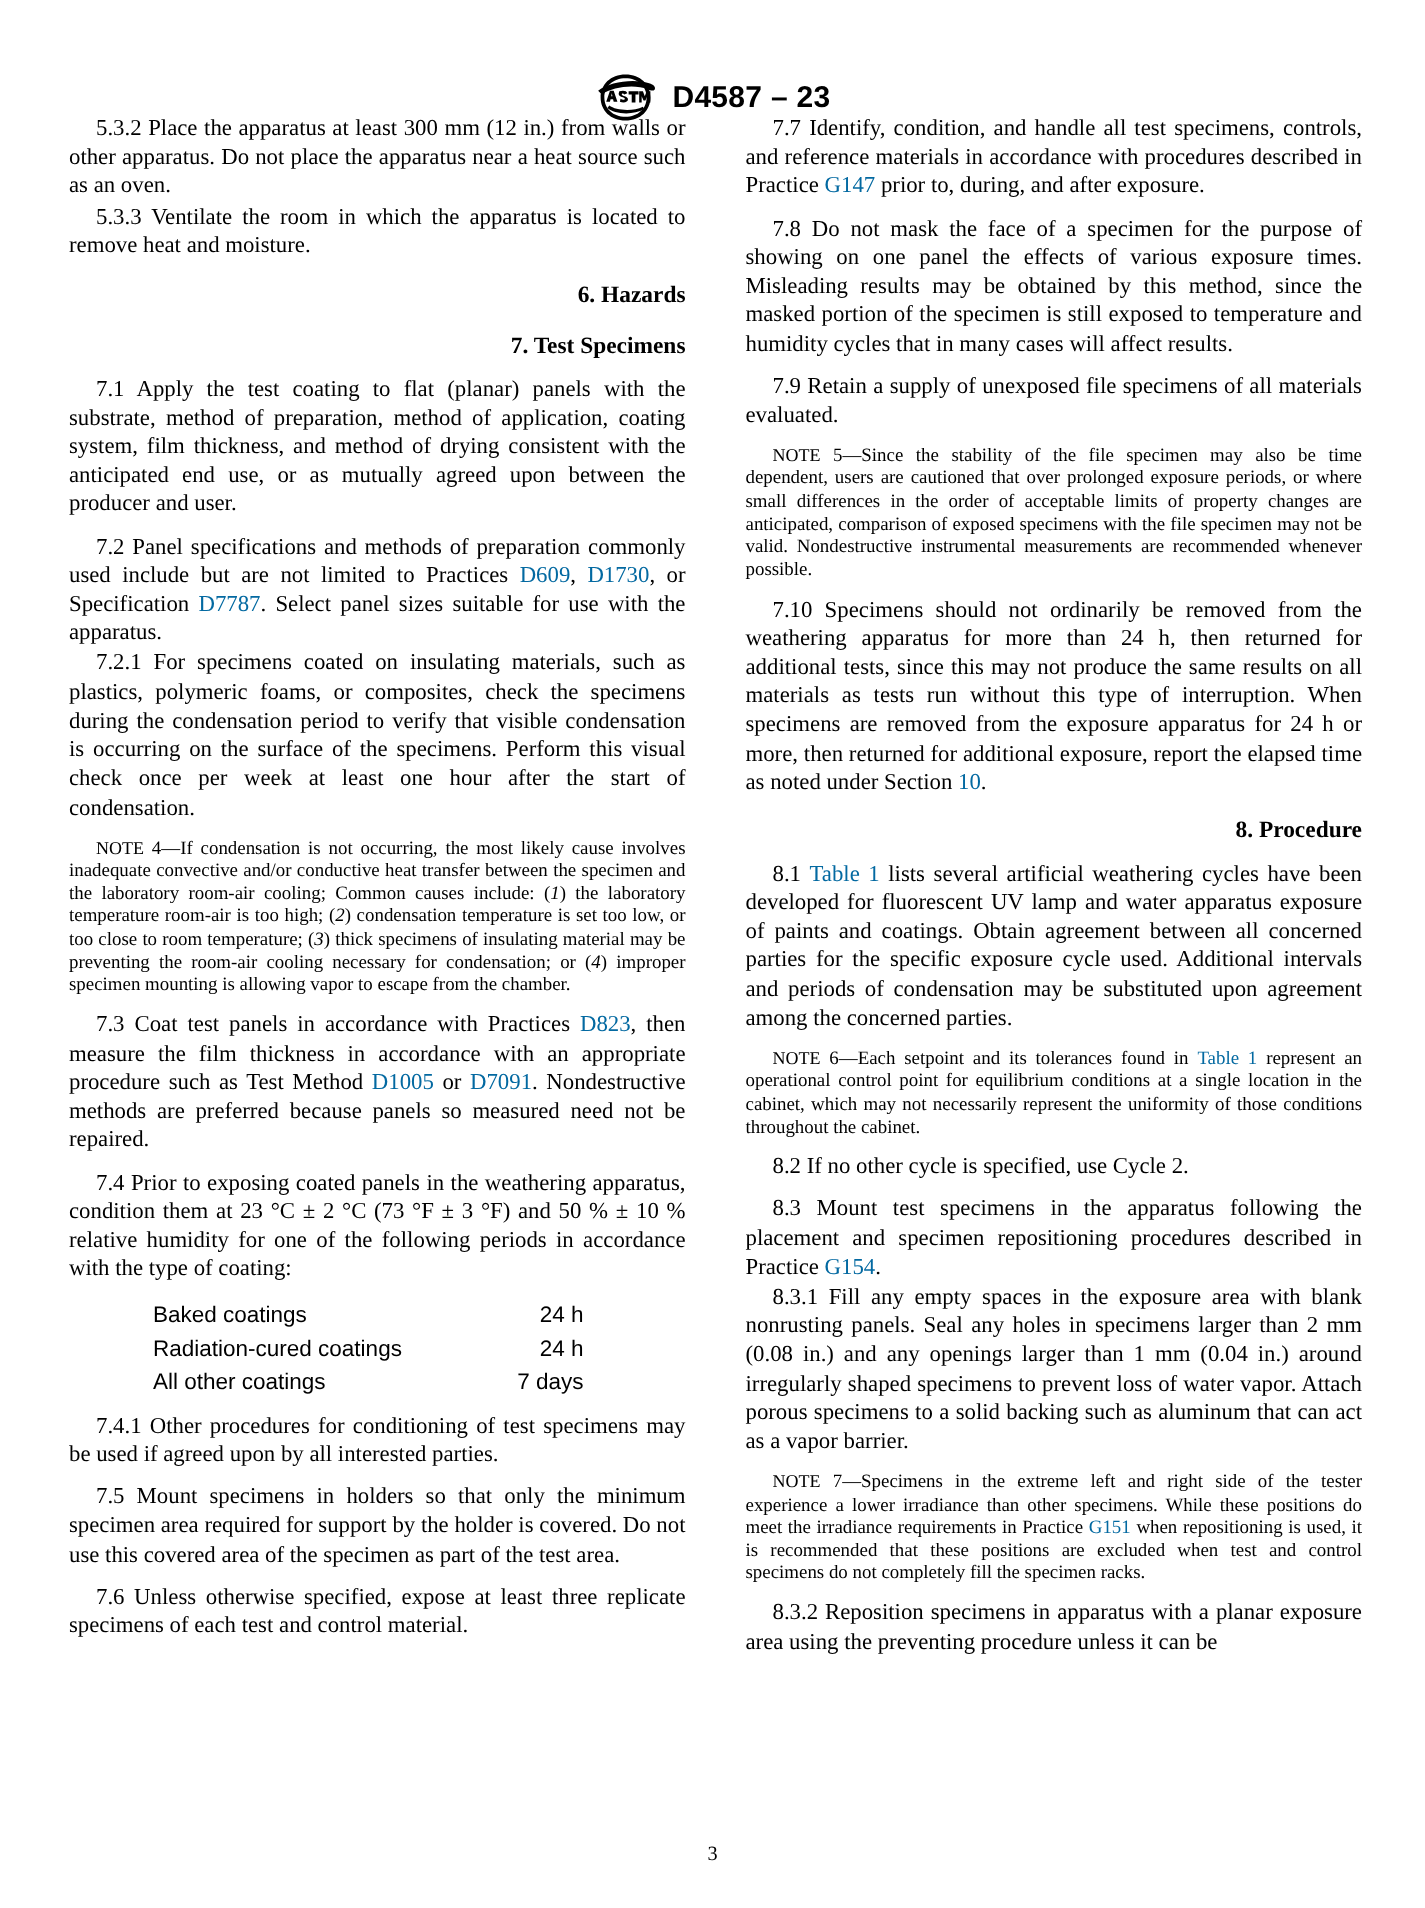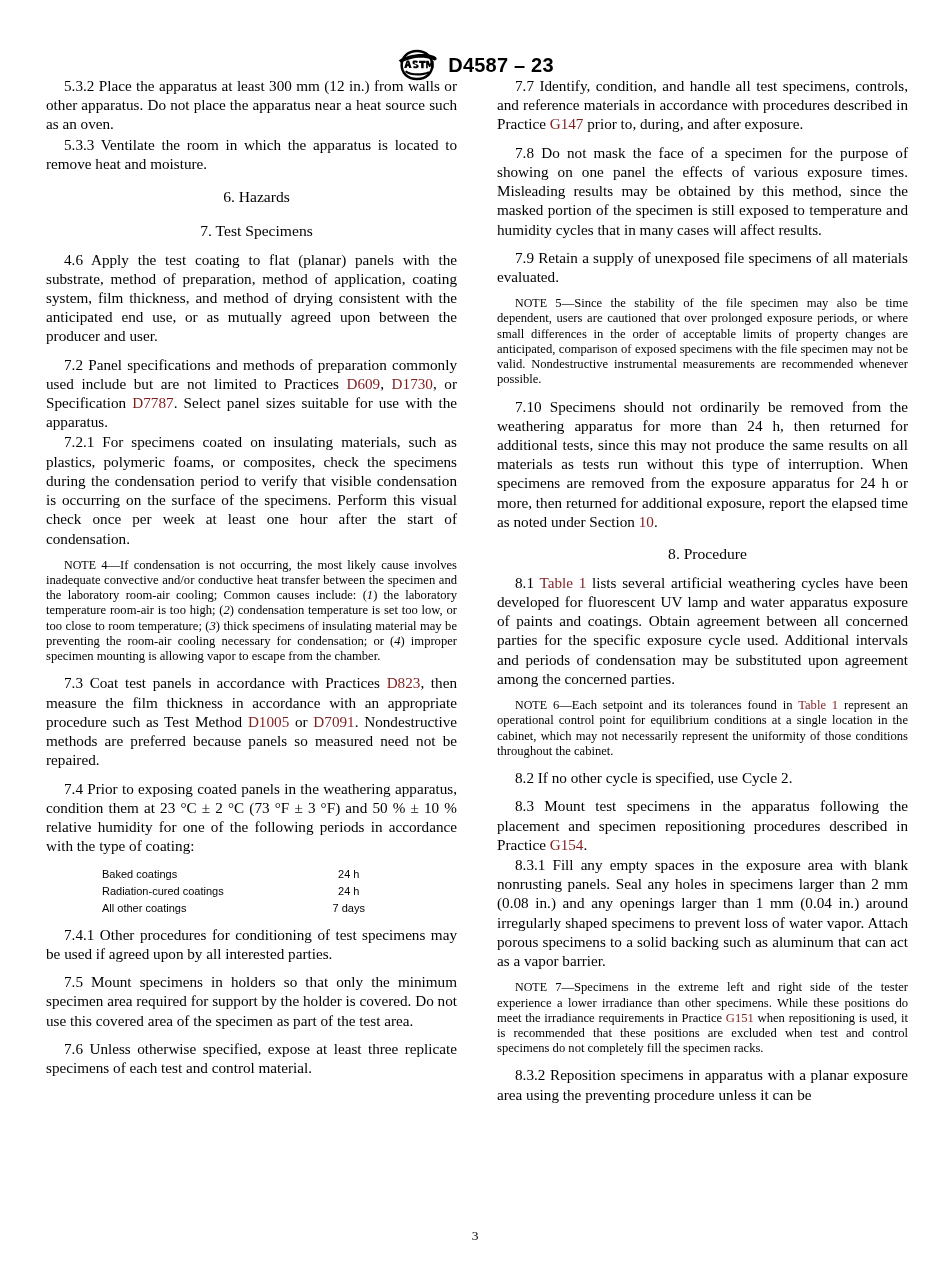--- a/index.html
+++ b/index.html
@@ -67,70 +67,71 @@
   }
   p.body {
     text-indent: 18px;
     margin-bottom: 1px;
   }
   p.body.spaced {
     margin-top: 9px;
   }
   h2.section {
     font-size: 15.6px;
-    font-weight: normal;
+    font-weight: bold;
     margin: 15px 0 9px 10px;
-    text-align: center;
+    text-align: right;
     text-indent: 0;
     line-height: 1.2;
   }
   h2.section.tight-top {
     margin-top: 14px;
   }
   .note {
     font-size: 12.6px;
     line-height: 1.21;
     text-align: justify;
     text-indent: 18px;
     margin: 10px 0 0 0;
   }
   .note-lbl {
     font-variant: small-caps;
     font-size: 12px;
   }
   .lnk {
-    color: #7f1d1d;
+    color: #0369a1;
+    font-family: Liberation Serif, serif;
   }
   .bold {
     font-weight: bold;
   }
   .ital {
     font-style: italic;
   }
 
   
   .mini-table {
     margin: 11px 0 8px 0;
     width: 100%;
     border-collapse: collapse;
     font-family: "Liberation Sans", "DejaVu Sans", sans-serif;
-    font-size: 11px;
+    font-size: 15px;
   }
   .mini-table td {
     padding: 1.1px 0;
     line-height: 1.33;
     vertical-align: top;
   }
   .mini-table td.label {
     padding-left: 56px;
     text-align: left;
     white-space: nowrap;
   }
   .mini-table td.value {
-    text-align: center;
+    text-align: right;
     padding-right: 68px;
     white-space: nowrap;
   }
 
   
   .footer {
     position: absolute;
     bottom: 28px;
     left: 0;
     width: 950px;
@@ -171,21 +172,21 @@
 
       <p class="body">5.3.2  Place the apparatus at least 300 mm (12 in.) from walls or other apparatus. Do not place the apparatus near a heat source such as an oven.</p>
 
       <p class="body">5.3.3  Ventilate the room in which the apparatus is located to remove heat and moisture.</p>
 
       <h2 class="section">6.  Hazards</h2>
 
 
       <h2 class="section">7.  Test Specimens</h2>
 
-      <p class="body">4.6  Apply the test coating to flat (planar) panels with the substrate, method of preparation, method of application, coating system, film thickness, and method of drying consistent with the anticipated end use, or as mutually agreed upon between the producer and user.</p>
+      <p class="body">7.1  Apply the test coating to flat (planar) panels with the substrate, method of preparation, method of application, coating system, film thickness, and method of drying consistent with the anticipated end use, or as mutually agreed upon between the producer and user.</p>
 
       <p class="body spaced"><span>7.2  Panel specifications and methods of preparation commonly used include but are not limited to Practices </span><span class="lnk">D609</span><span>, </span><span class="lnk">D1730</span><span>, or Specification </span><span class="lnk">D7787</span><span>. Select panel sizes suitable for use with the apparatus.</span></p>
 
       <p class="body">7.2.1  For specimens coated on insulating materials, such as plastics, polymeric foams, or composites, check the specimens during the condensation period to verify that visible condensation is occurring on the surface of the specimens. Perform this visual check once per week at least one hour after the start of condensation.</p>
 
       <p class="note"><span class="note-lbl">NOTE</span><span> 4—If condensation is not occurring, the most likely cause involves inadequate convective and/or conductive heat transfer between the specimen and the laboratory room-air cooling; Common causes include: (</span><span class="ital">1</span><span>) the laboratory temperature room-air is too high; (</span><span class="ital">2</span><span>) condensation temperature is set too low, or too close to room temperature; (</span><span class="ital">3</span><span>) thick specimens of insulating material may be preventing the room-air cooling necessary for condensation; or (</span><span class="ital">4</span><span>) improper specimen mounting is allowing vapor to escape from the chamber.</span></p>
 
       <p class="body spaced"><span>7.3  Coat test panels in accordance with Practices </span><span class="lnk">D823</span><span>, then measure the film thickness in accordance with an appropriate procedure such as Test Method </span><span class="lnk">D1005</span><span> or </span><span class="lnk">D7091</span><span>. Nondestructive methods are preferred because panels so measured need not be repaired.</span></p>
 
       <p class="body spaced">7.4  Prior to exposing coated panels in the weathering apparatus, condition them at 23 °C ± 2 °C (73 °F ± 3 °F) and 50 % ± 10 % relative humidity for one of the following periods in accordance with the type of coating:</p>

